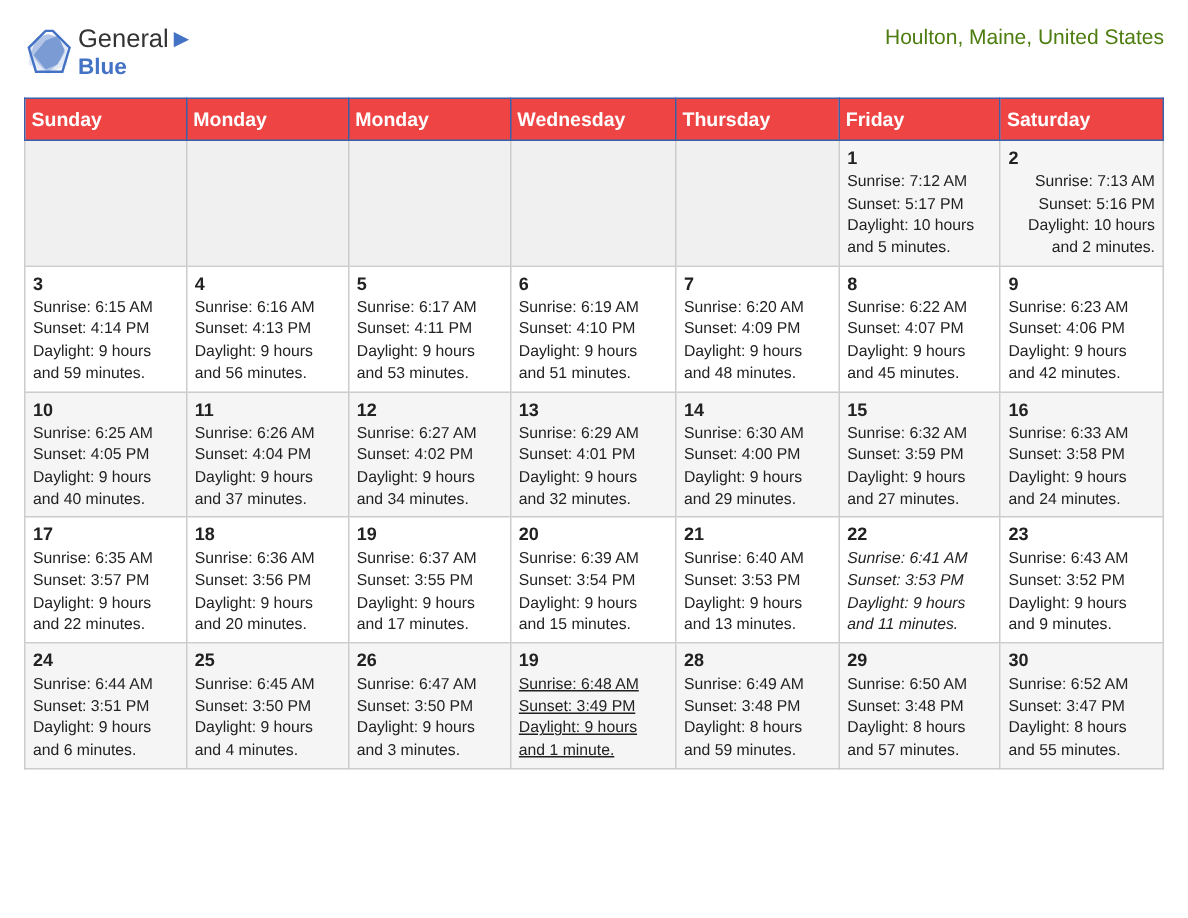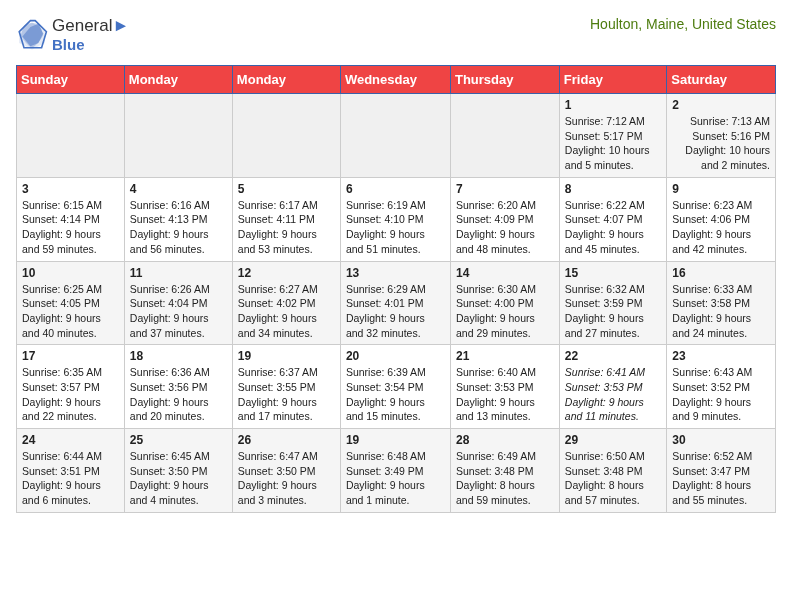--- a/index.html
+++ b/index.html
@@ -307,21 +307,21 @@
         </td>
         <td>
           <span class="day-num">26</span>
           <div class="day-info" style="white-space: pre-line;">Sunrise: 6:47 AM
 Sunset: 3:50 PM
 Daylight: 9 hours
 and 3 minutes.</div>
         </td>
         <td>
           <span class="day-num">19</span>
-          <div class="day-info" style="white-space: pre-line;">Sunrise: 6:48 AM
+          <div class="day-info" style="white-space: pre-line; text-decoration: underline;">Sunrise: 6:48 AM
 Sunset: 3:49 PM
 Daylight: 9 hours
 and 1 minute.</div>
         </td>
         <td>
           <span class="day-num">28</span>
           <div class="day-info" style="white-space: pre-line;">Sunrise: 6:49 AM
 Sunset: 3:48 PM
 Daylight: 8 hours
 and 59 minutes.</div>

